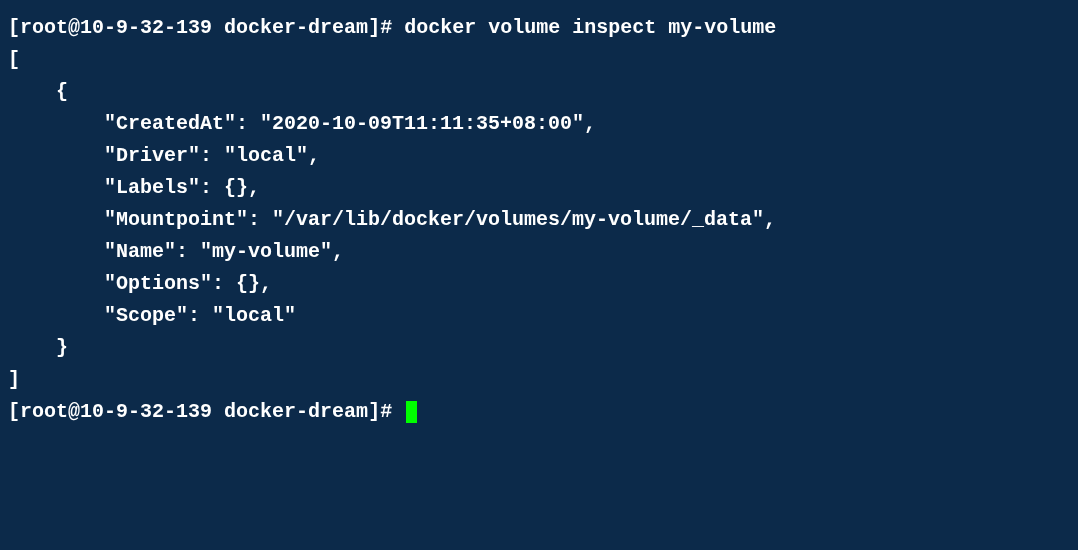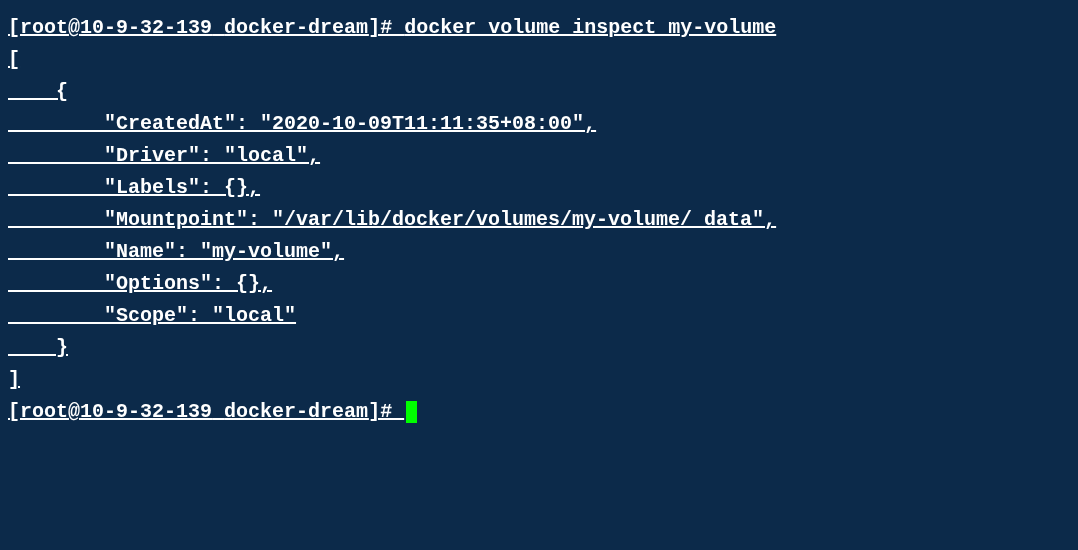--- a/index.html
+++ b/index.html
@@ -14,21 +14,20 @@
       font-weight: bold;
       color: #ffffff;
       padding: 12px 8px;
       width: 1078px;
       height: 550px;
       overflow: hidden;
       line-height: 1.6;
     }
     .line {
       white-space: pre;
-      text-decoration: underline;
     }
     .prompt {
       color: #ffffff;
     }
     .cursor {
       display: inline-block;
       width: 11px;
       height: 22px;
       background-color: #00ff00;
       vertical-align: text-bottom;

